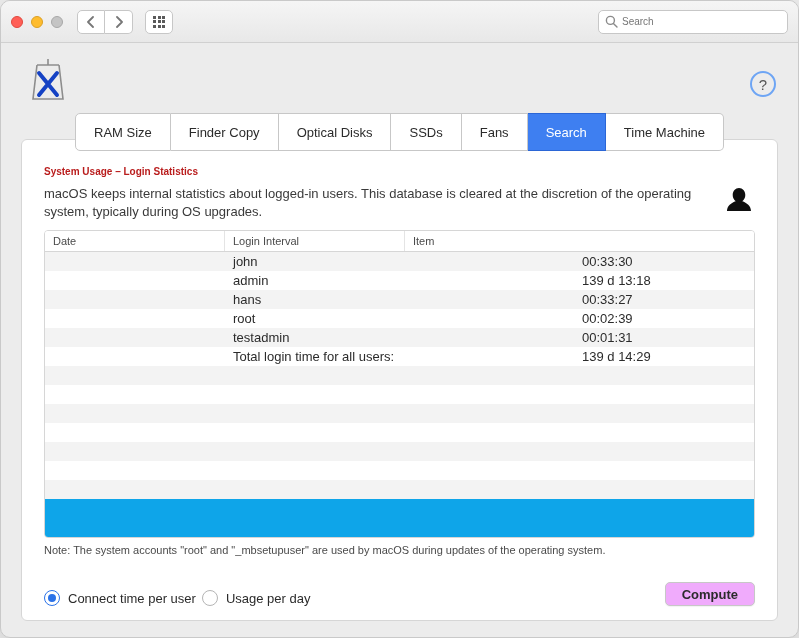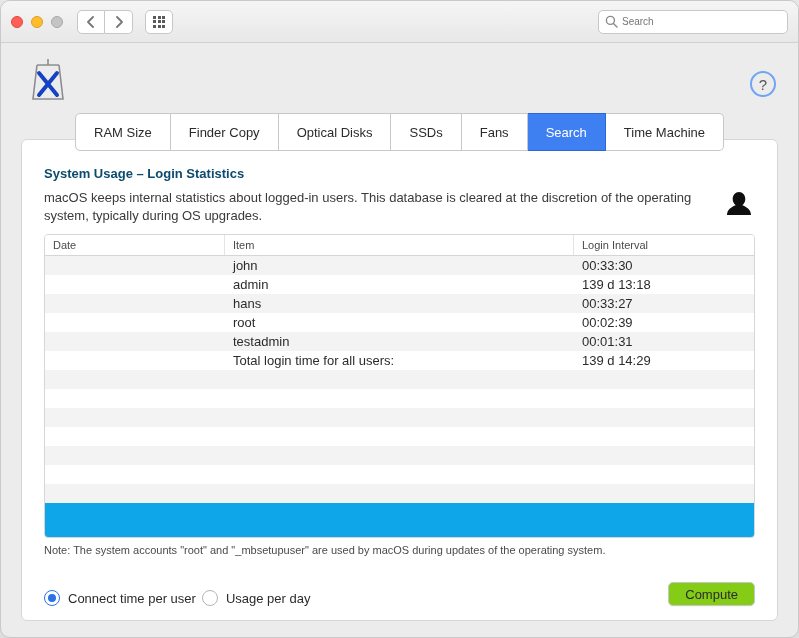--- a/index.html
+++ b/index.html
@@ -107,21 +107,21 @@
   
   .contentbox {
     margin: -12px 20px 16px 20px;
     background:#fff;
     border:1px solid #d6d6d6;
     border-radius:6px;
     padding: 26px 22px 14px 22px;
     flex:1;
     display:flex; flex-direction:column;
   }
-  .section-title { font-weight:600; font-size:13px; color:#0c4a6e; }
+  .section-title { font-weight:600; font-size:10px; color:#b91c1c; }
   .descrow { display:flex; align-items:flex-start; gap:14px; margin-top:8px; }
   .desc { font-size:13px; color:#3a3a3a; line-height:1.35; flex:1; }
   .usericon { flex-shrink:0; }
 
   
   .tablewrap {
     margin-top:10px;
     border:1px solid #d6d6d6;
     border-radius:4px;
     overflow:hidden;
@@ -163,24 +163,25 @@
   .rcircle {
     width:16px; height:16px; border-radius:50%;
     border:1px solid #b5b5b5; background:#fff;
     display:flex; align-items:center; justify-content:center;
   }
   .rcircle.checked { border-color:#2a72e8; }
   .rcircle.checked::after {
     content:""; width:8px; height:8px; border-radius:50%; background:#2a72e8;
   }
   .btn {
-    background:#84cc16; border:1px solid #c7c7c7; border-radius:5px;
+    background:#f0abfc; border:1px solid #c7c7c7; border-radius:5px;
     padding:4px 16px; font-size:13px; color:#2b2b2b;
     box-shadow: 0 1px 1px rgba(0,0,0,.05);
     height:24px;
+    font-weight:bold;
   }
 </style>
 </head>
 <body>
 
 <div class="window">
 
   <div class="titlebar">
     <div class="traffic">
       <div class="dot red"></div>
@@ -253,22 +254,22 @@
       <div class="usericon">
         <svg width="32" height="32" viewBox="0 0 32 32">
             <path fill="#0f0f0f" d="M16 3c-3.6 0-6.3 3.1-6.3 7 0 2.6 1.2 5 3 6.2-4.3 1.4-8.7 4.8-8.7 9.8h24c0-5-4.4-8.4-8.7-9.8 1.8-1.2 3-3.6 3-6.2 0-3.9-2.7-7-6.3-7z"></path>
           </svg>
       </div>
     </div>
 
     <div class="tablewrap">
       <div class="thead">
         <div class="th col-date">Date</div>
+        <div class="th col-interval">Login Interval</div>
         <div class="th col-item">Item</div>
-        <div class="th col-interval">Login Interval</div>
       </div>
       <div class="tbody" id="tbody">
           <div class="trow even">
             <div class="td col-date"></div>
             <div class="td col-item">john</div>
             <div class="td col-interval">00:33:30</div>
           </div>
           <div class="trow odd">
             <div class="td col-date"></div>
             <div class="td col-item">admin</div>

